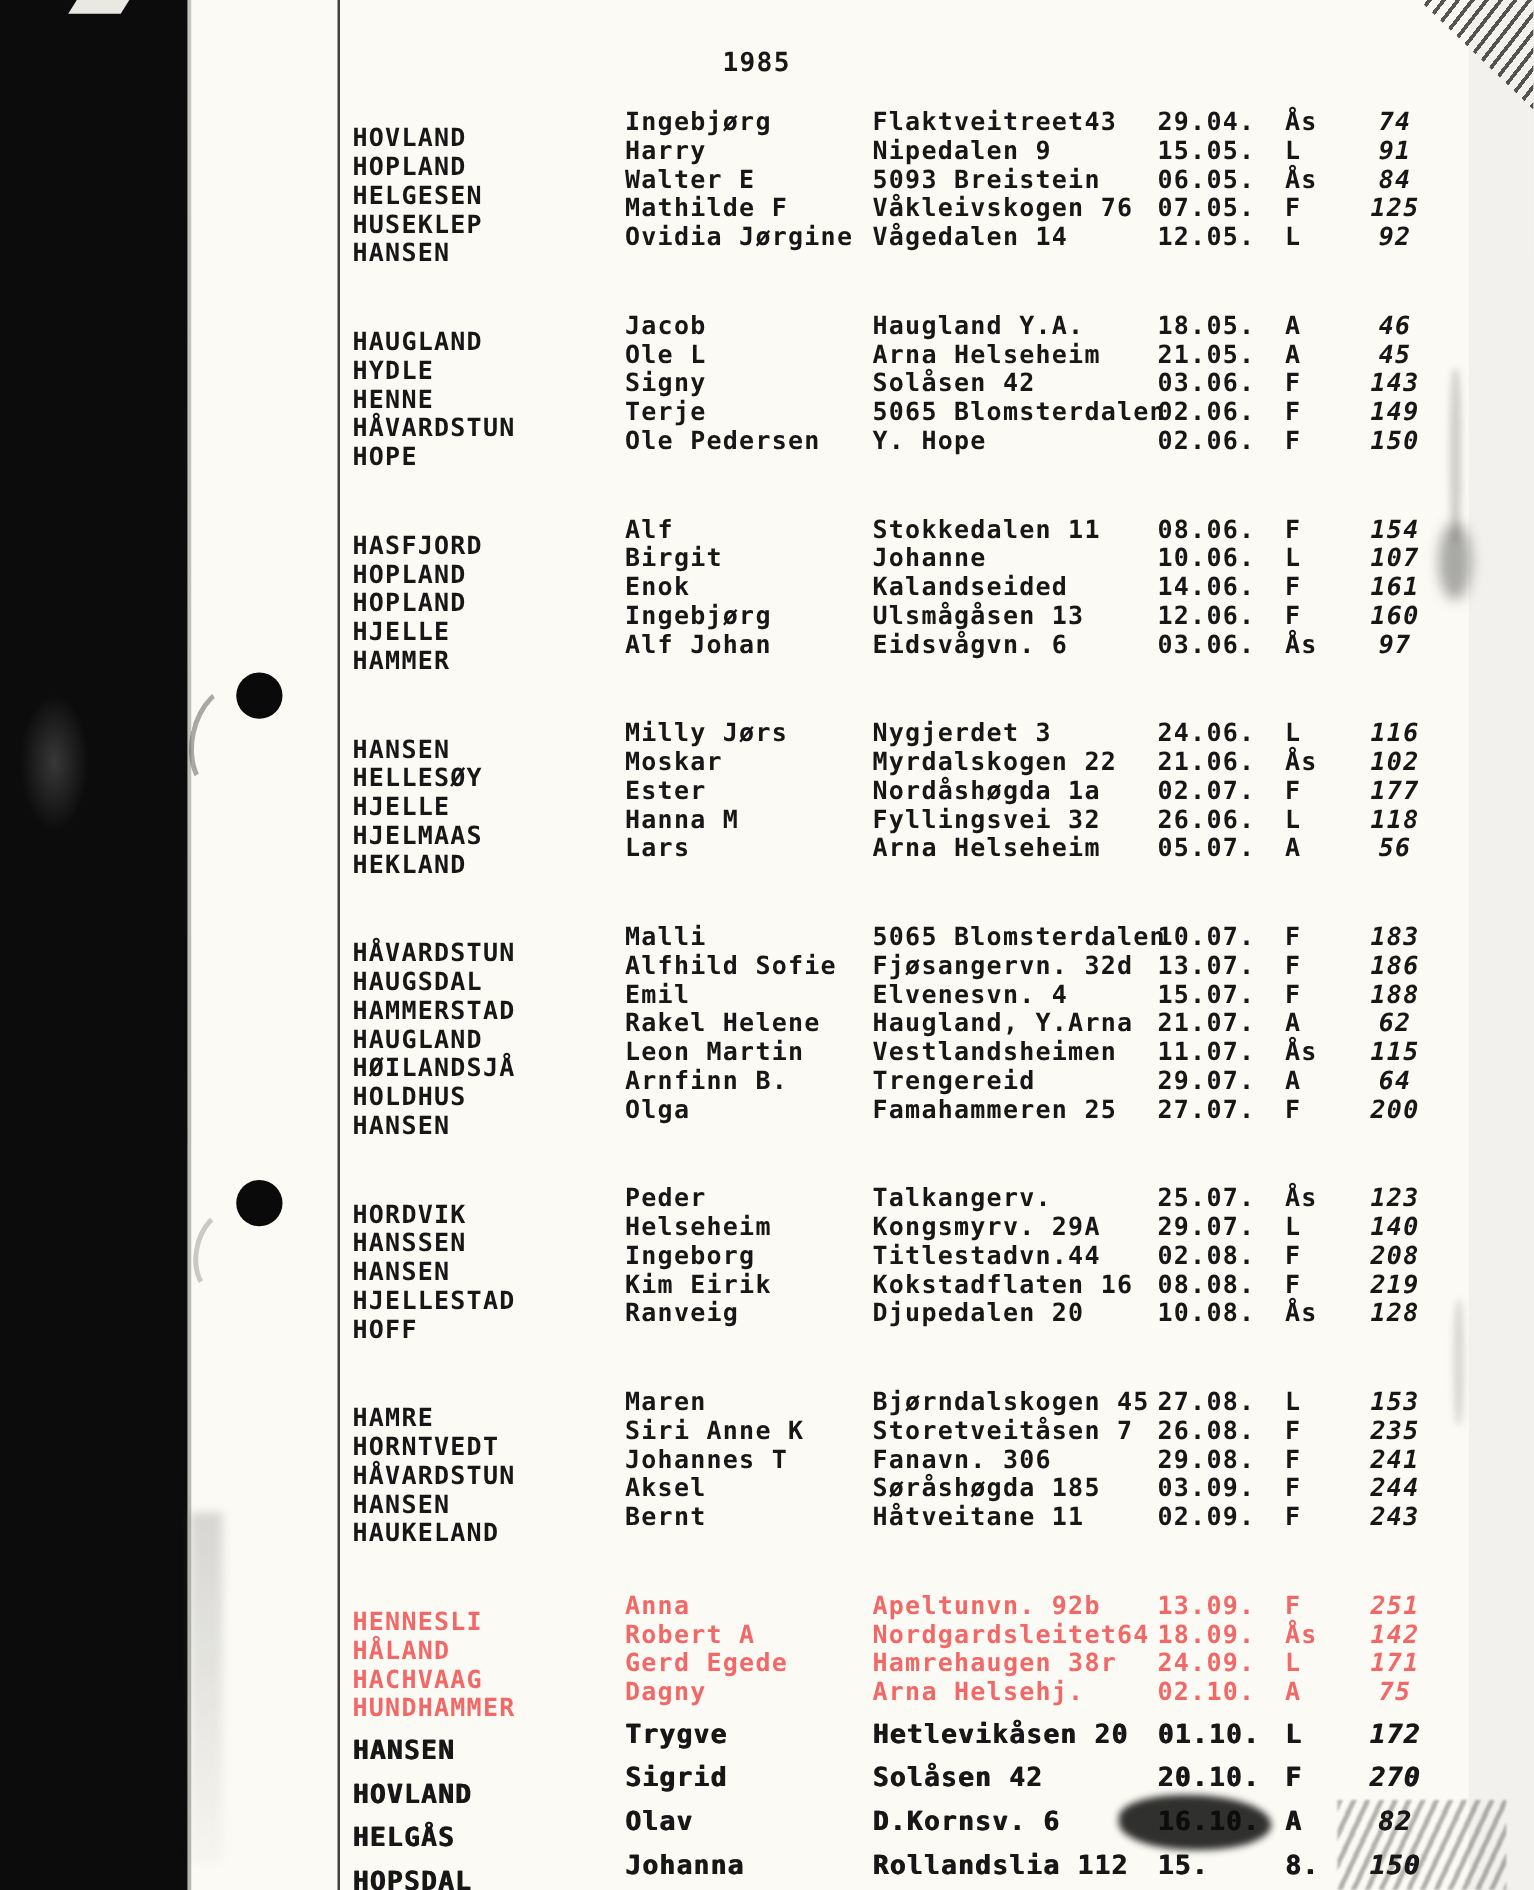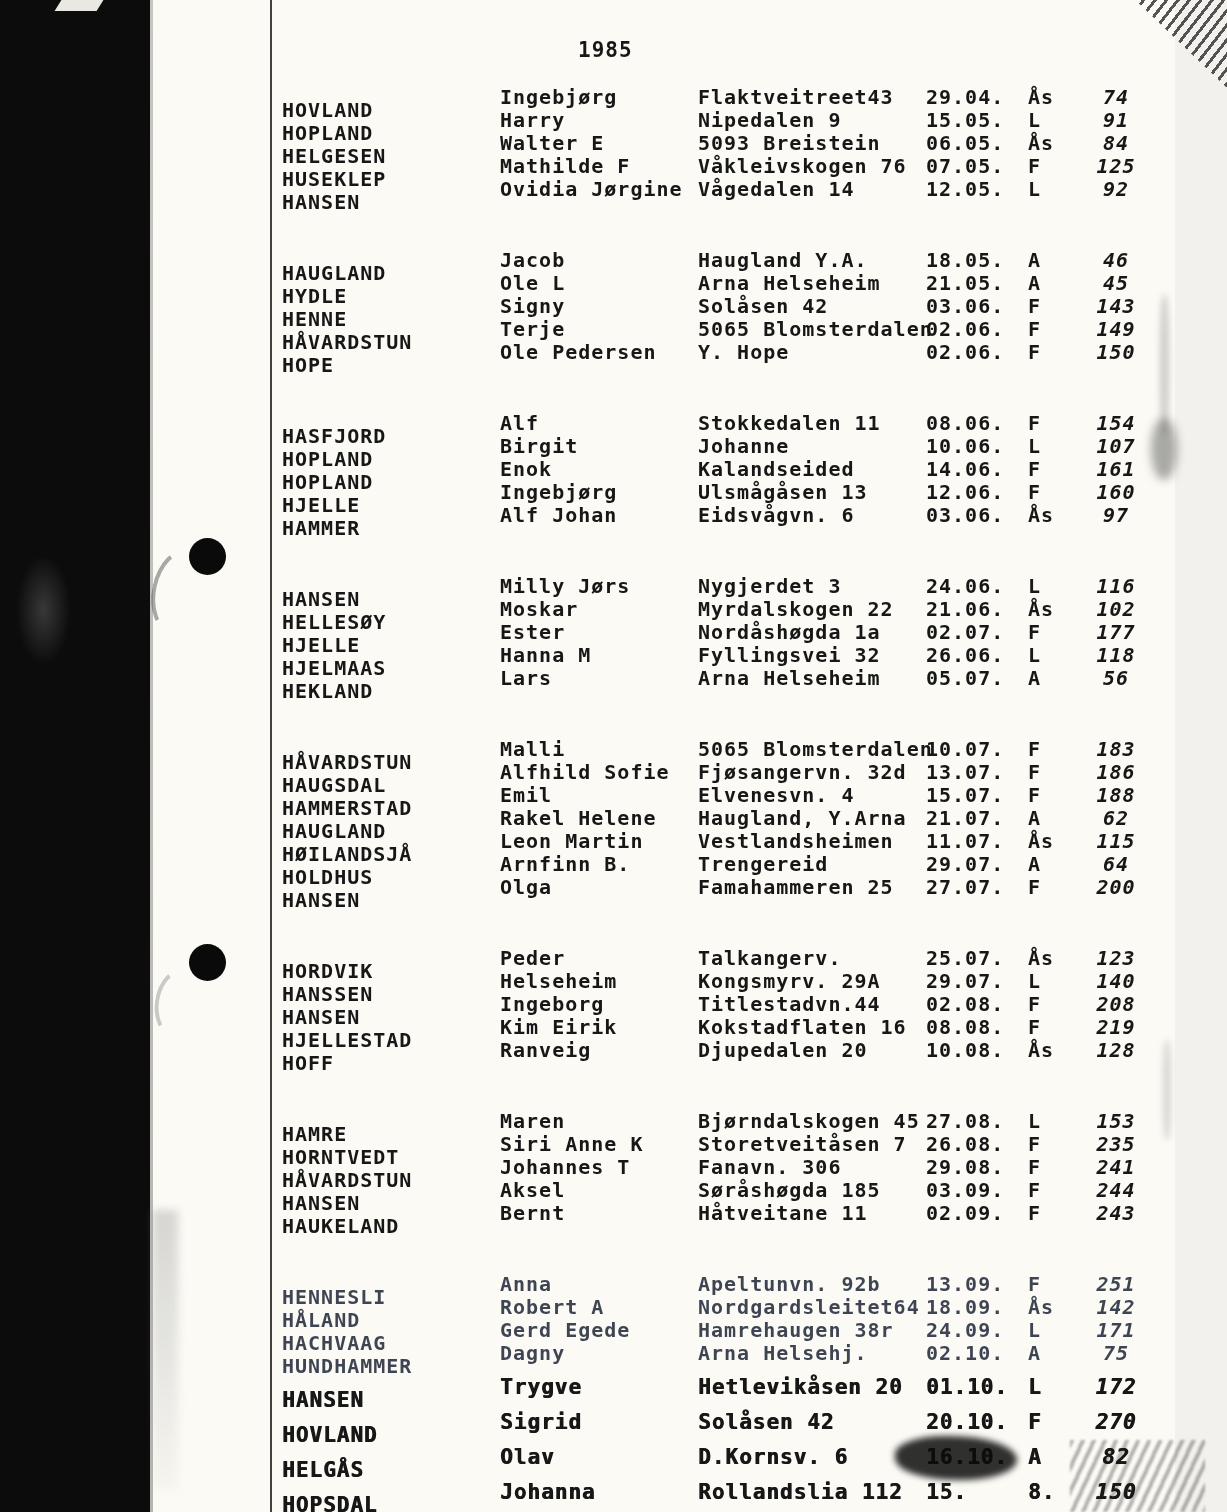--- a/index.html
+++ b/index.html
@@ -62,21 +62,21 @@
   .group { margin-bottom:48px; }
   .row {
     display:grid;
     grid-template-columns:218px 198px 228px 102px 62px 52px;
     line-height:23px; white-space:nowrap;
   }
   .cell { display:block; }
   .cell.surname  { position:relative; top:13px; }
   .cell.firstname{ position:relative; top:0; }
   .cell.number   { text-align:center;font-style:italic; }
-  .row.light { color:#0f172a; opacity:.8; }
+  .row.light { color:#ef4444; opacity:.8; }
   .row.bold  { font-size:21px; line-height:25px; margin-top:10px; text-shadow:0.7px 0 currentColor; }
 
   
   .corner-noise {
     position:absolute; right:0; top:0; width:108px; height:100px; z-index:6;
     background:repeating-linear-gradient(128deg, rgba(22,22,22,.85) 0 3px, rgba(22,22,22,0) 3px 9px);
     clip-path:polygon(15% 0, 100% 0, 100% 88%);
     opacity:.85;
   }
   .smudge { position:absolute; z-index:6; }

